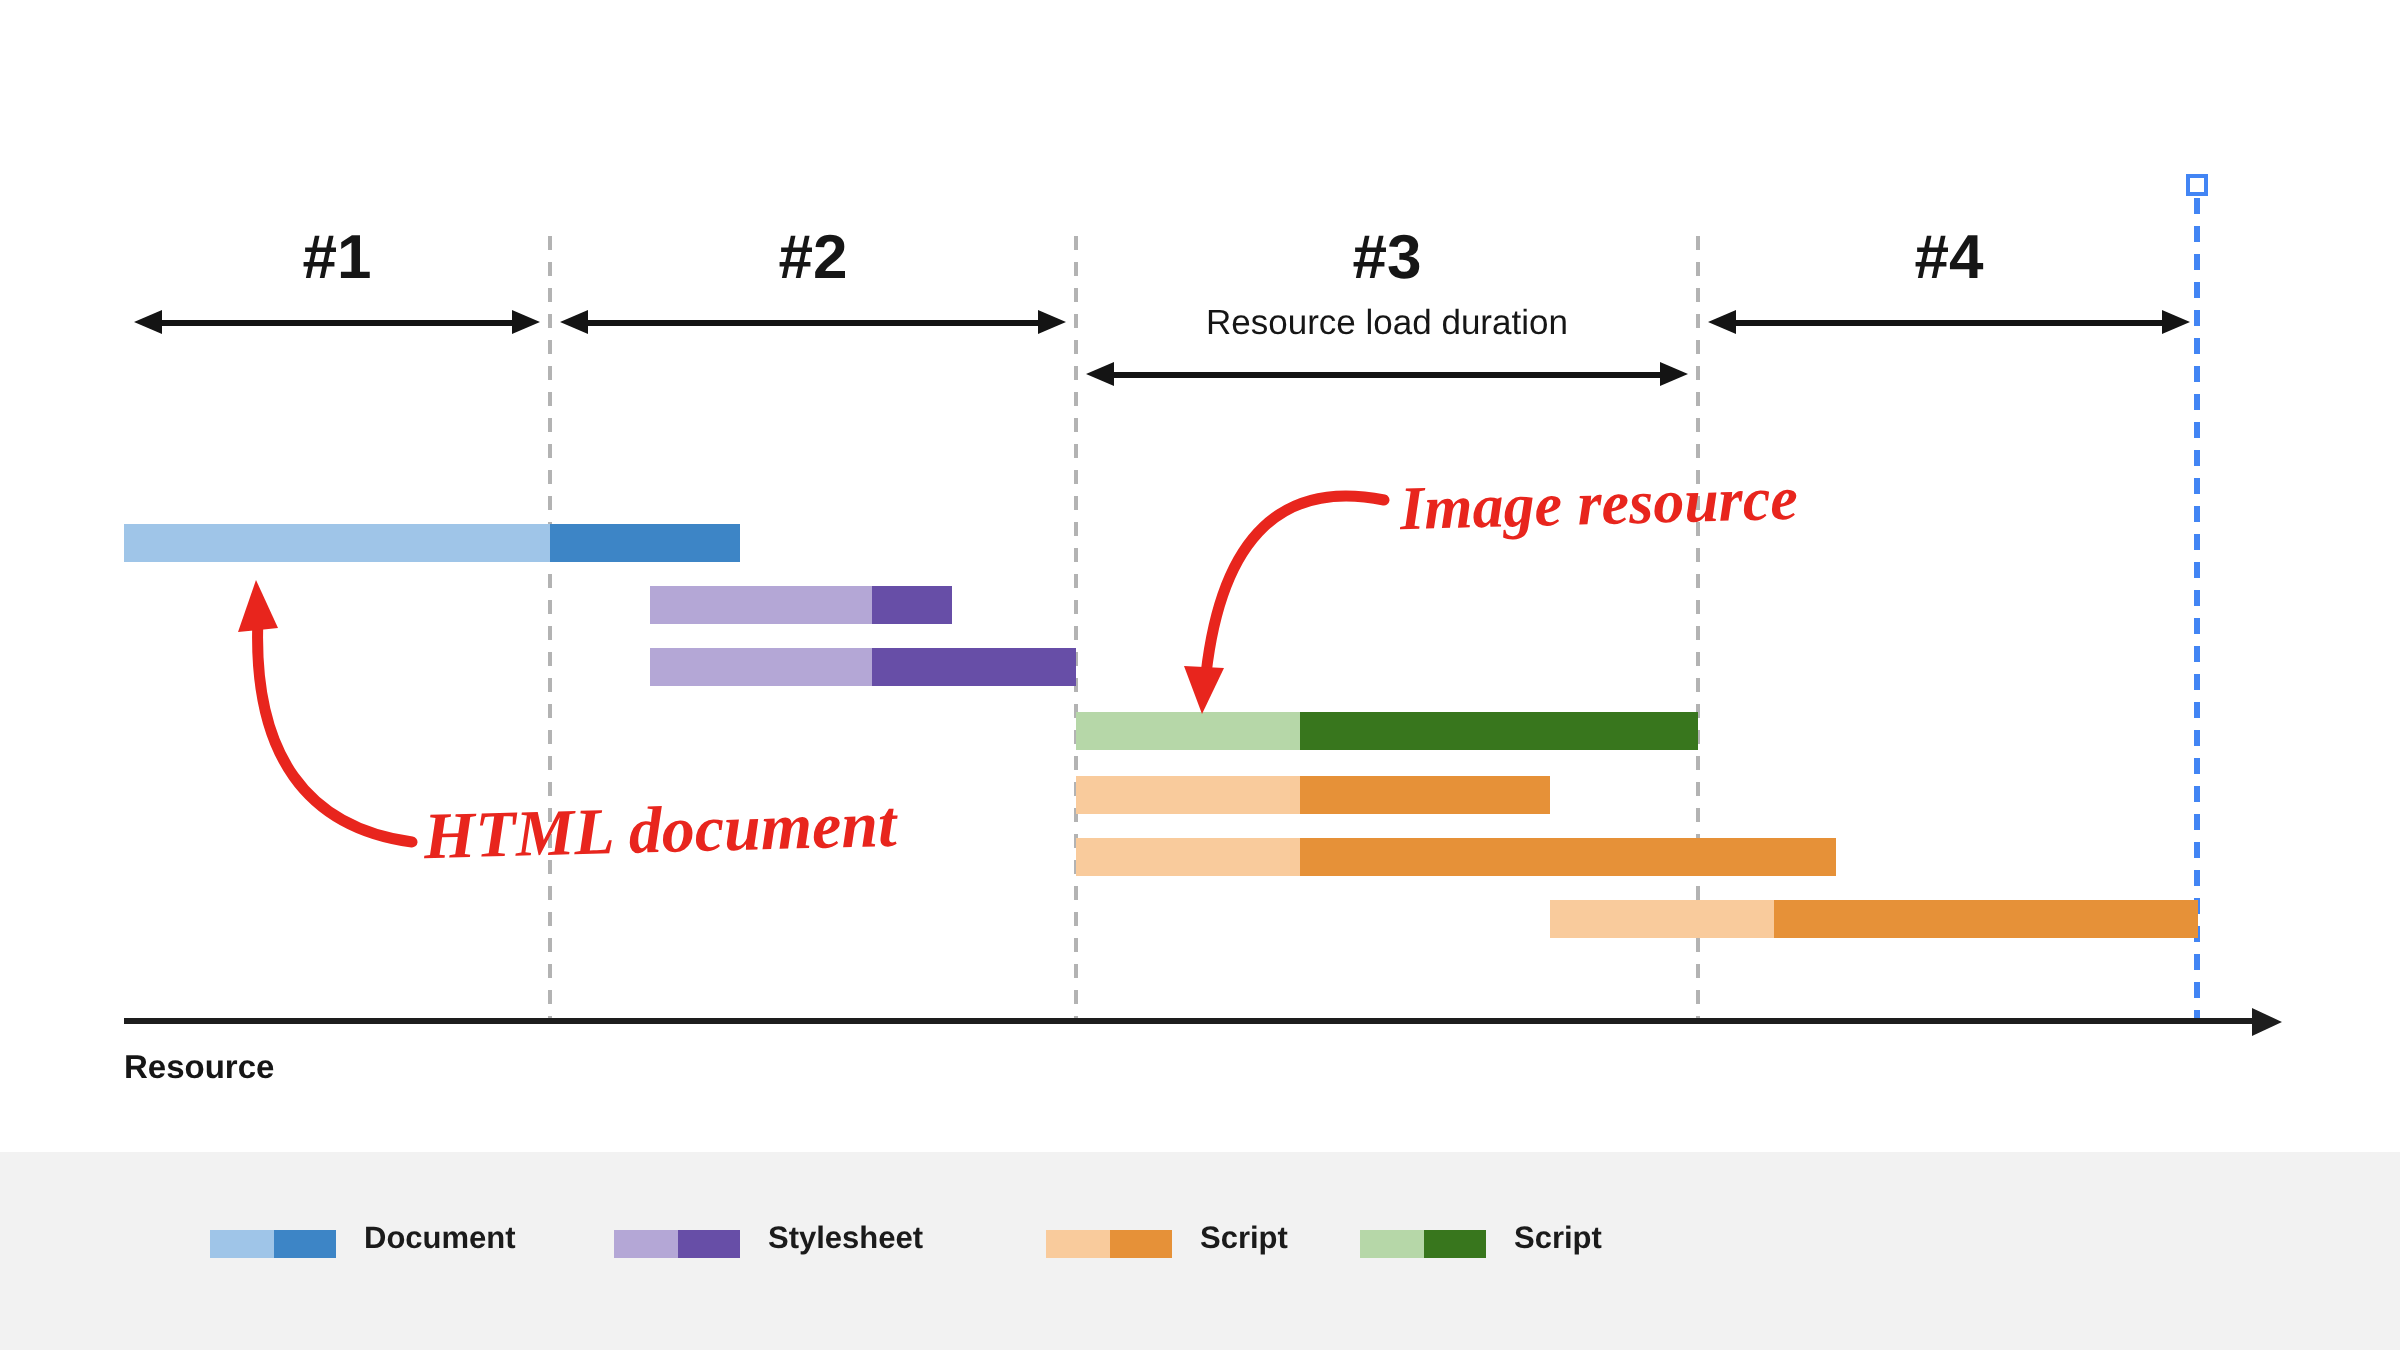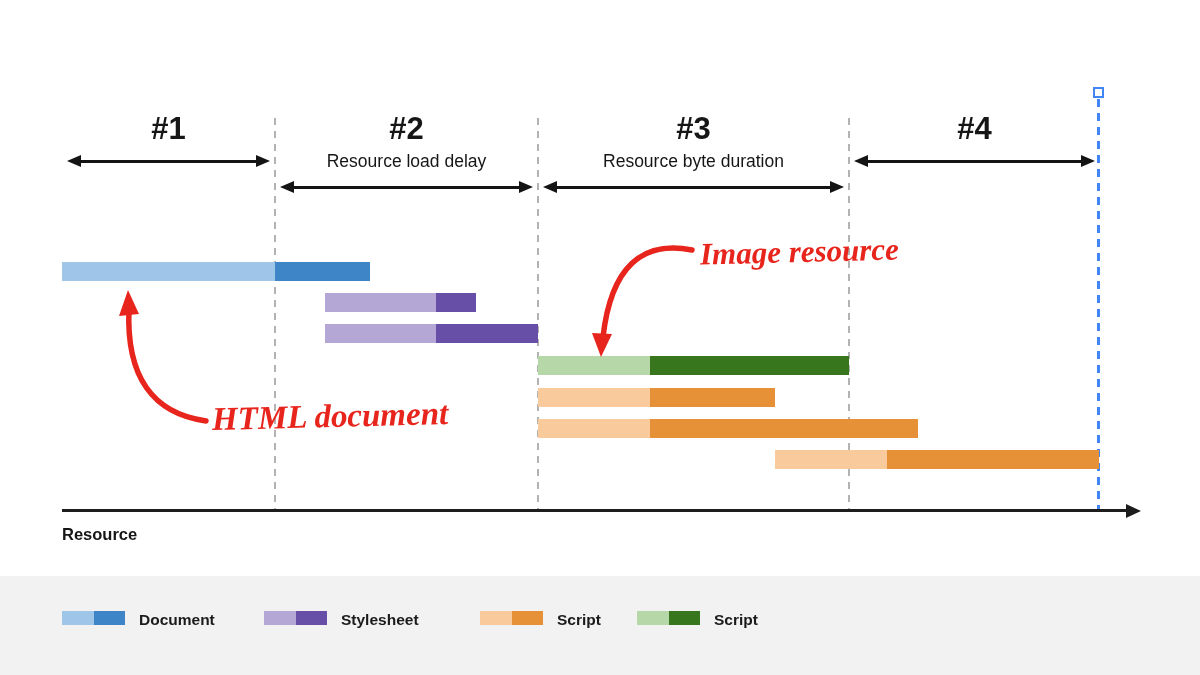--- a/index.html
+++ b/index.html
@@ -51,21 +51,21 @@
 
   
   .axis{position:absolute;left:62px;top:509px;width:1066px;height:2.8px;background:#1d1d1d;}
   .axis-head{position:absolute;left:1126px;top:503.5px;width:0;height:0;
     border-left:15px solid #1d1d1d;border-top:7px solid transparent;border-bottom:7px solid transparent;}
   .timeline-label{position:absolute;left:62px;top:525px;font-size:16.5px;font-weight:bold;}
 
   
   .legend-band{position:absolute;left:0;top:576px;width:1200px;height:99px;
     background:var(--legend-band,#f2f2f2);}
-  .legend-item{position:absolute;top:35px;display:flex;align-items:flex-start;}
+  .legend-item{position:absolute;top:35px;display:flex;align-items:flex-end;margin-left:43px;}
   .legend-item.i0{left:62px}.legend-item.i1{left:264px}.legend-item.i2{left:480px}.legend-item.i3{left:637px}
   .chip{width:63px;height:14px;display:flex;}
   .chip span{flex:1;}
   .legend-label{margin-left:14px;font-size:15.5px;font-weight:bold;color:#1b1b1b;}
 </style>
 </head>
 <body>
 
 <div id="canvas" style="--background: #ffffff; --legend-band: #f2f2f2; --phase-line: #b3b3b3; --lcp-blue: #4285f4; --annotation-red: #e8251d; --document-light: #9fc5e8; --document-dark: #3d85c6; --stylesheet-light: #b4a7d6; --stylesheet-dark: #674ea7; --script-light: #f9cb9c; --script-dark: #e69138; --image-light: #b6d7a8; --image-dark: #38761d;">
 
@@ -77,28 +77,27 @@
   <div class="vdash d3"></div>
 
   <div class="phase" style="left:62px;width:213px;">
     <div class="num">#1</div>
     <div class="dbl-arrow">
         <div class="shaft"></div>
       </div>
   </div>
   <div class="phase" style="left:275px;width:263px;">
     <div class="num">#2</div>
-    <div class="lbl">Resource load delay</div>
     <div class="dbl-arrow">
         <div class="shaft"></div>
       </div>
   </div>
   <div class="phase" style="left:538px;width:311px;">
     <div class="num">#3</div>
-    <div class="lbl">Resource byte duration</div>
+    <div class="lbl">Resource load duration</div>
     <div class="dbl-arrow">
         <div class="shaft"></div>
       </div>
   </div>
   <div class="phase" style="left:849px;width:251px;">
     <div class="num">#4</div>
     <div class="dbl-arrow">
         <div class="shaft"></div>
       </div>
   </div>

